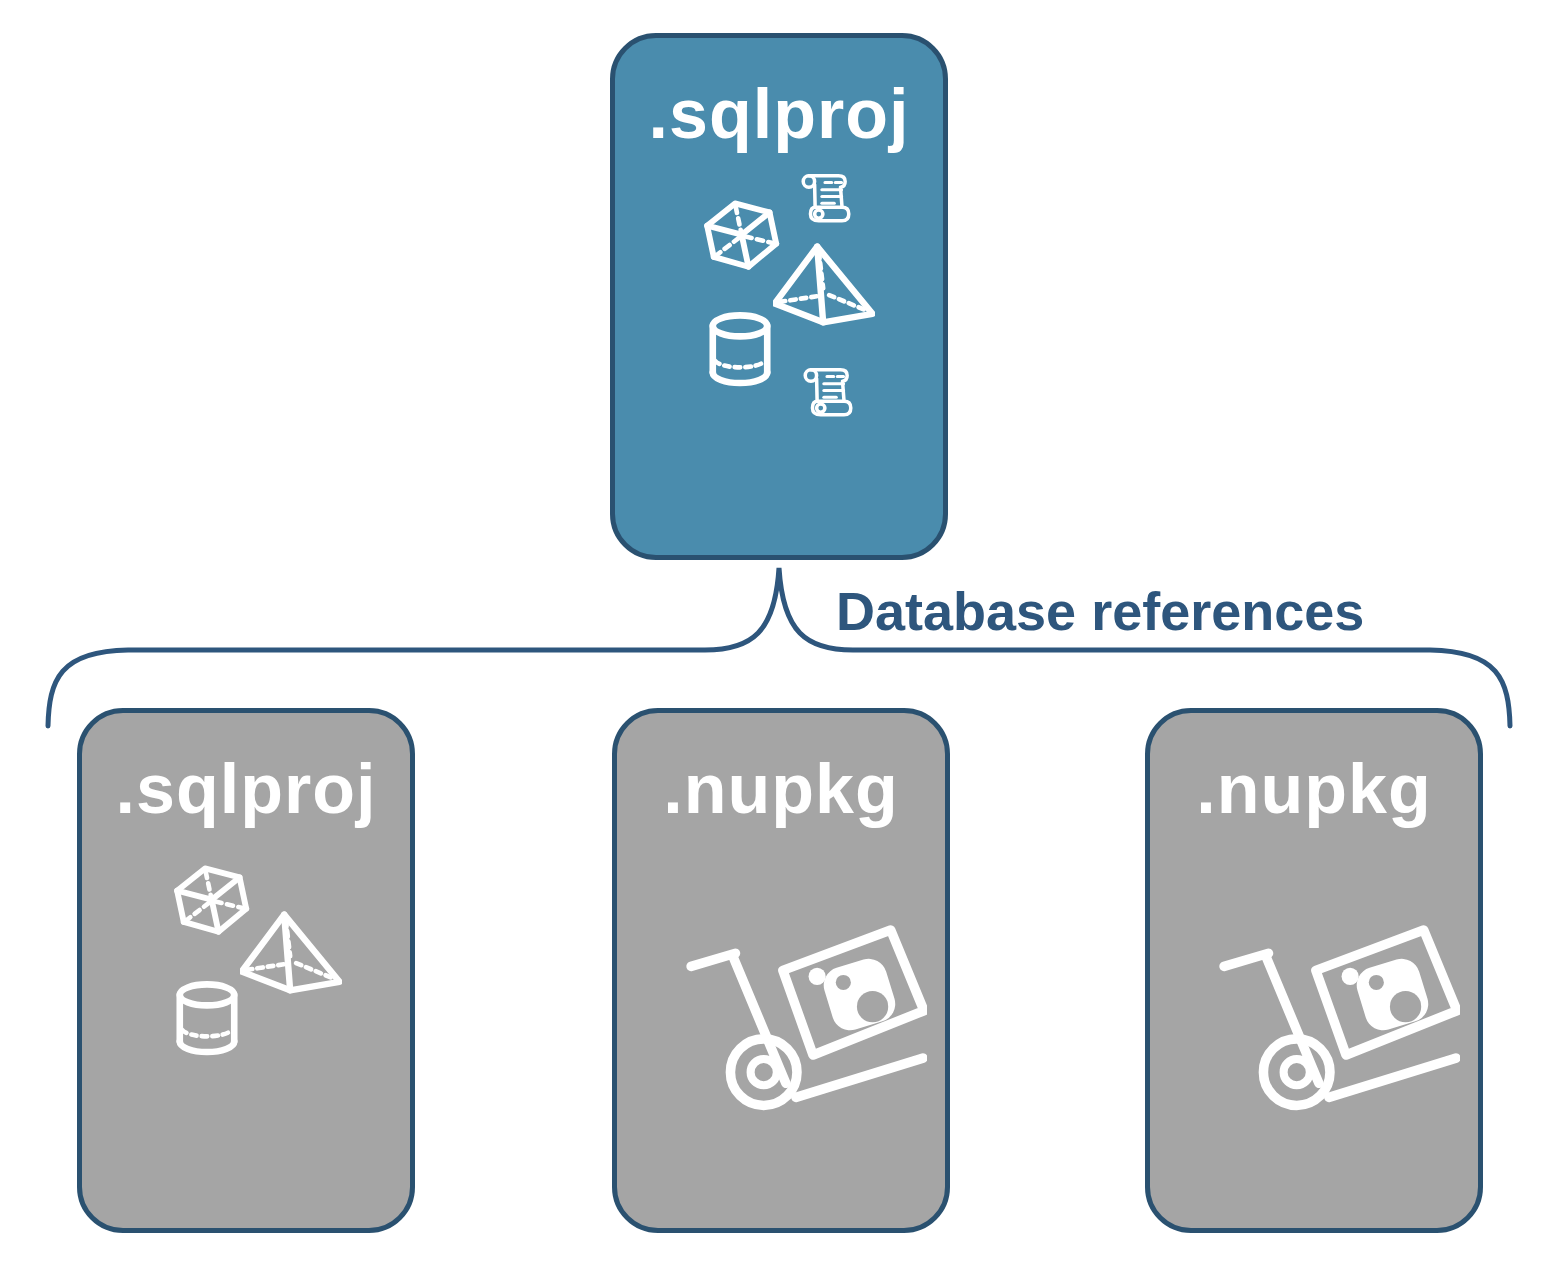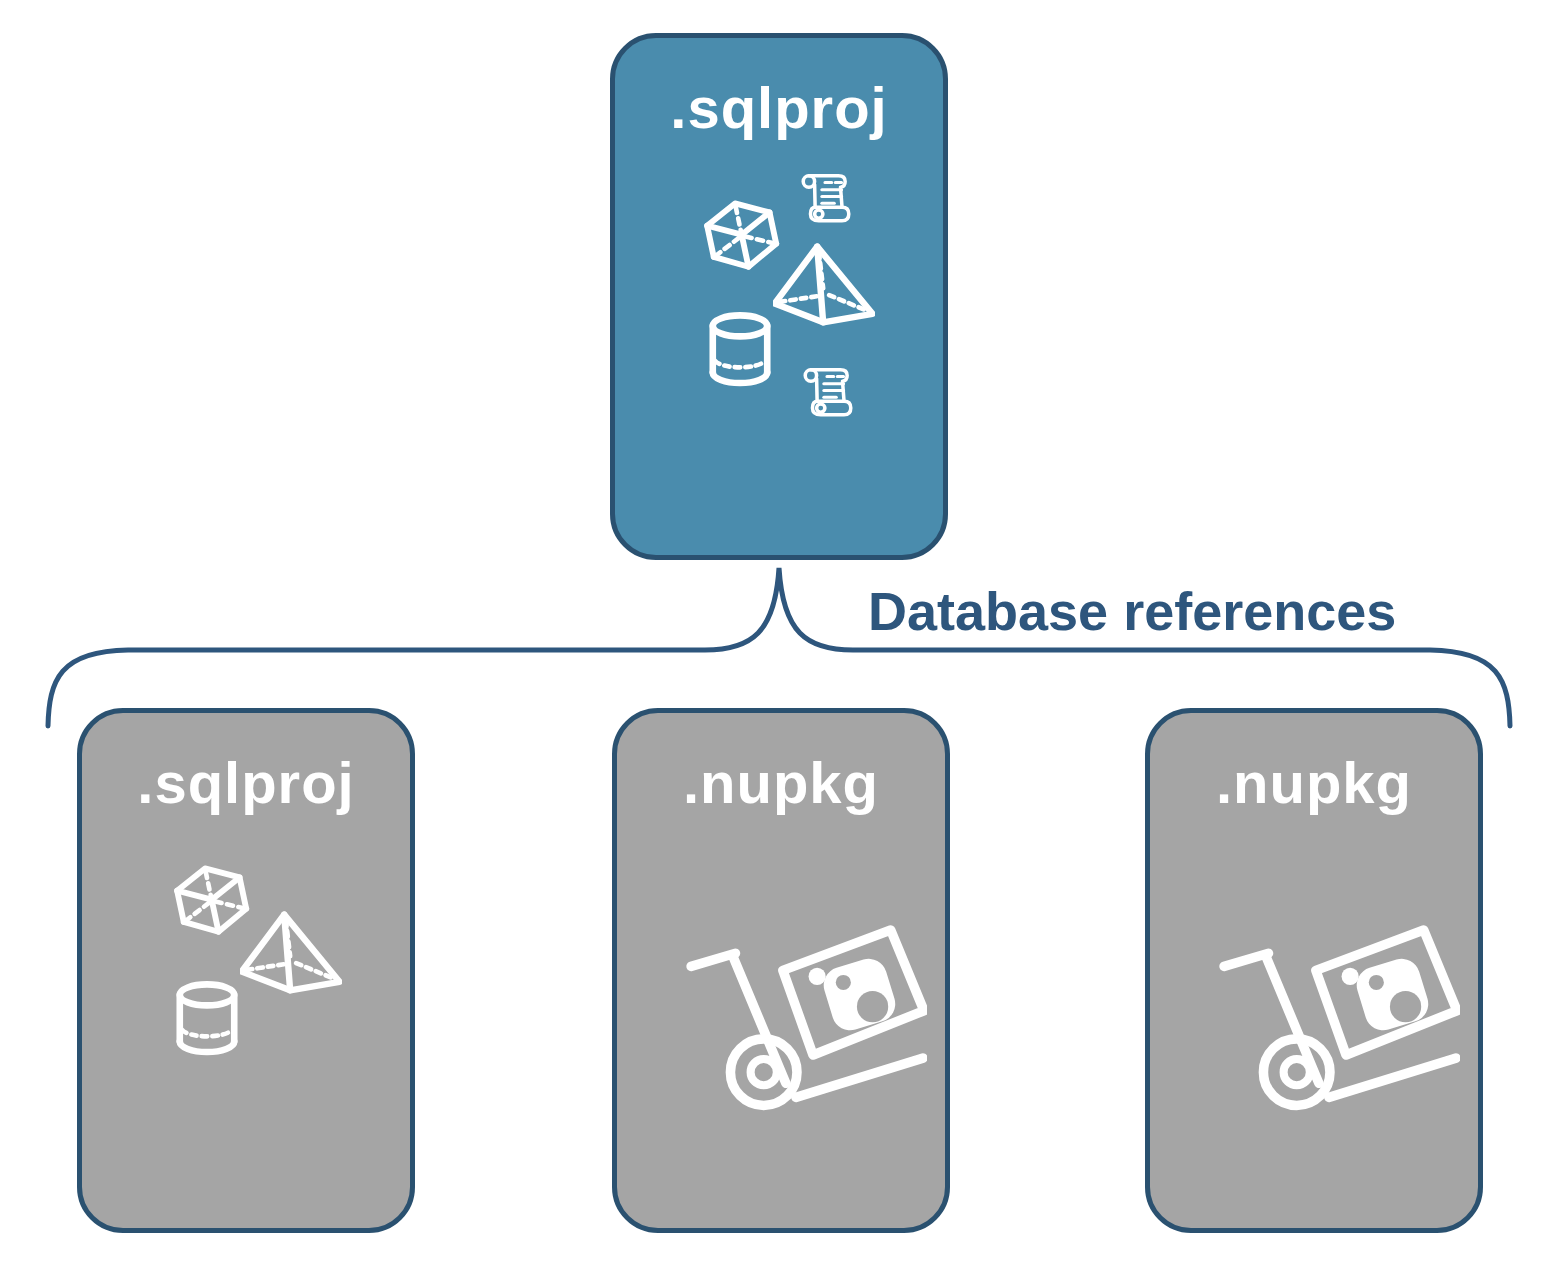--- a/index.html
+++ b/index.html
@@ -26,30 +26,29 @@
     box-sizing:border-box;
   }
   .node-root{left:610px;top:33px;height:527px;background:var(--accent_blue);}
   .node-child{top:708px;height:525px;background:var(--node_gray);}
   .node-child-1{left:77px;}
   .node-child-2{left:612px;}
   .node-child-3{left:1145px;}
   .node-label{
     position:absolute;left:0;right:0;top:36px;
     text-align:center;
-    font-size:58px;font-weight:700;color:var(--icon_white);
+    font-size:70px;font-weight:700;color:var(--icon_white);
     letter-spacing:1px;
   }
   .ic{position:absolute;}
   .brace-svg{position:absolute;left:0;top:0;pointer-events:none;}
   .connector-label{
     position:absolute;left:836px;top:580px;
     font-size:54px;font-weight:700;color:var(--label_navy);
     white-space:nowrap;
-    margin-left:32px;
   }
   svg{display:block;}
 </style>
 </head>
 <body>
 
 <svg width="0" height="0" style="position:absolute" aria-hidden="true">
   <defs>
 
     <symbol id="sym-cube" viewBox="0 0 100 100">

